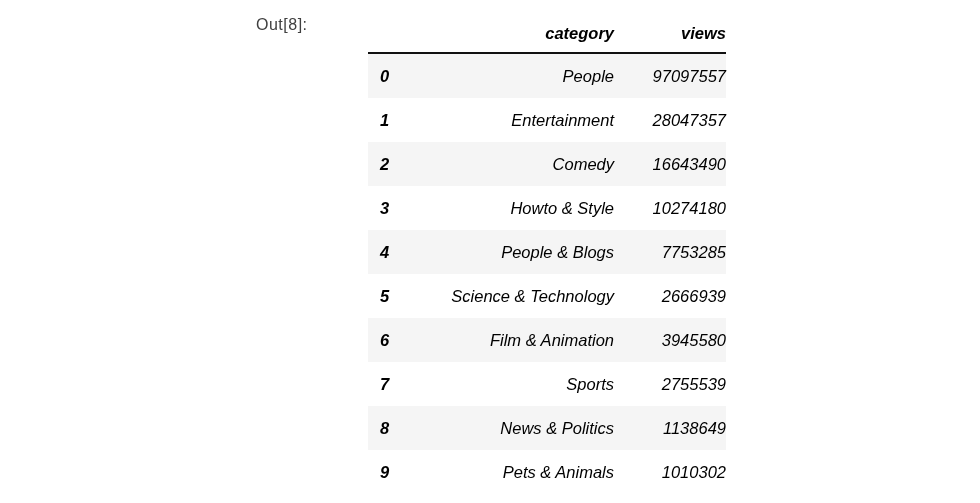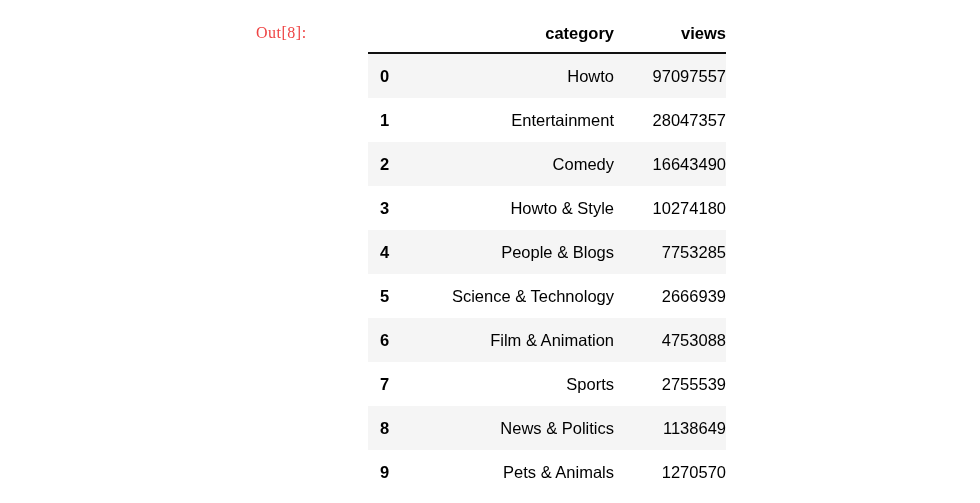--- a/index.html
+++ b/index.html
@@ -18,43 +18,44 @@
   #page {
     position: relative;
     width: 980px;
     height: 503px;
   }
 
   
   .out-prompt {
     position: absolute;
     left: 256px;
-    top: 23px;
-    font-family: Liberation Serif, serif;
+    top: 15px;
+    font-family: Liberation Sans, sans-serif;
     font-size: 16px;
     line-height: 20px;
     letter-spacing: 0.5px;
-    color: #ef4444;
+    color: #404040;
     white-space: pre;
   }
 
   
   .output-area {
     position: absolute;
     left: 368px;
     top: 24px;
     width: 358px;
   }
 
   table.dataframe {
     border-collapse: collapse;
     border-spacing: 0;
     border: none;
     width: 358px;
     table-layout: fixed;
+    font-style: italic;
   }
 
   table.dataframe thead th {
     border: none;
     border-bottom: 2px solid #111111;
     font-weight: bold;
     font-size: 16.5px;
     color: #000000;
     text-align: right;
     vertical-align: bottom;
@@ -126,21 +127,21 @@
       <thead>
         <tr>
           <th class="col-index"></th>
           <th class="col-category">category</th>
           <th class="col-views">views</th>
         </tr>
       </thead>
       <tbody id="table-body">
           <tr class="striped">
             <th class="row-index">0</th>
-            <td class="col-category">Howto</td>
+            <td class="col-category">People</td>
             <td class="col-views">97097557</td>
           </tr>
           <tr>
             <th class="row-index">1</th>
             <td class="col-category">Entertainment</td>
             <td class="col-views">28047357</td>
           </tr>
           <tr class="striped">
             <th class="row-index">2</th>
             <td class="col-category">Comedy</td>
@@ -157,34 +158,34 @@
             <td class="col-views">7753285</td>
           </tr>
           <tr>
             <th class="row-index">5</th>
             <td class="col-category">Science &amp; Technology</td>
             <td class="col-views">2666939</td>
           </tr>
           <tr class="striped">
             <th class="row-index">6</th>
             <td class="col-category">Film &amp; Animation</td>
-            <td class="col-views">4753088</td>
+            <td class="col-views">3945580</td>
           </tr>
           <tr>
             <th class="row-index">7</th>
             <td class="col-category">Sports</td>
             <td class="col-views">2755539</td>
           </tr>
           <tr class="striped">
             <th class="row-index">8</th>
             <td class="col-category">News &amp; Politics</td>
             <td class="col-views">1138649</td>
           </tr>
           <tr>
             <th class="row-index">9</th>
             <td class="col-category">Pets &amp; Animals</td>
-            <td class="col-views">1270570</td>
+            <td class="col-views">1010302</td>
           </tr>
         </tbody>
     </table>
   </div>
 
 </div>
 
 </body></html>

